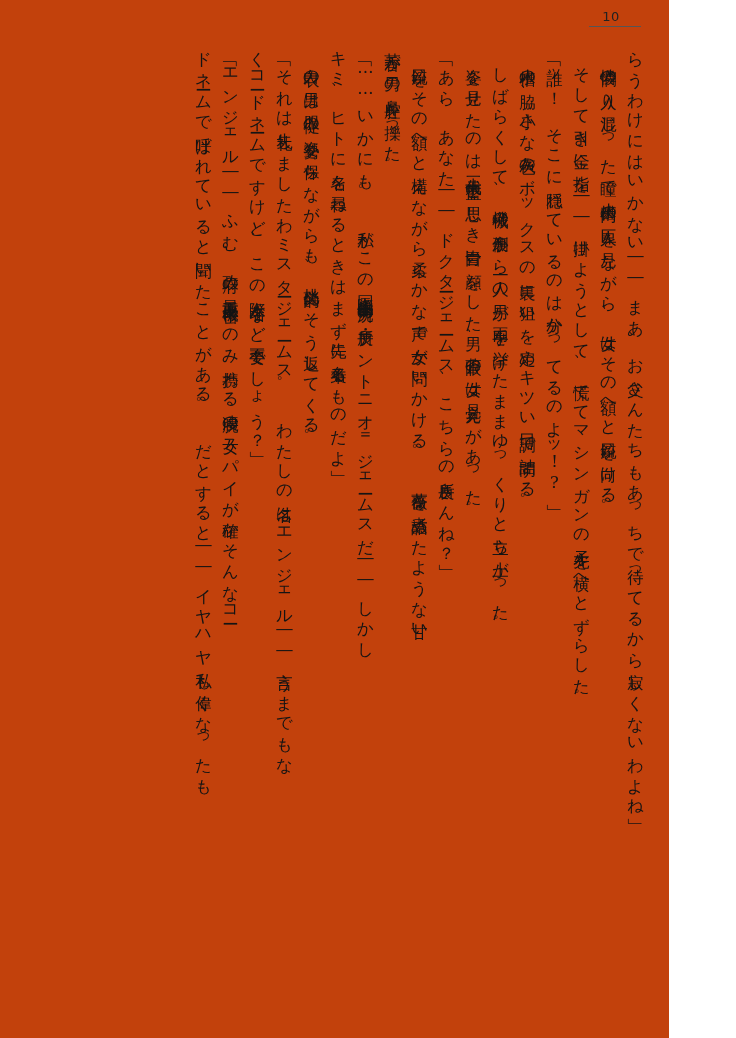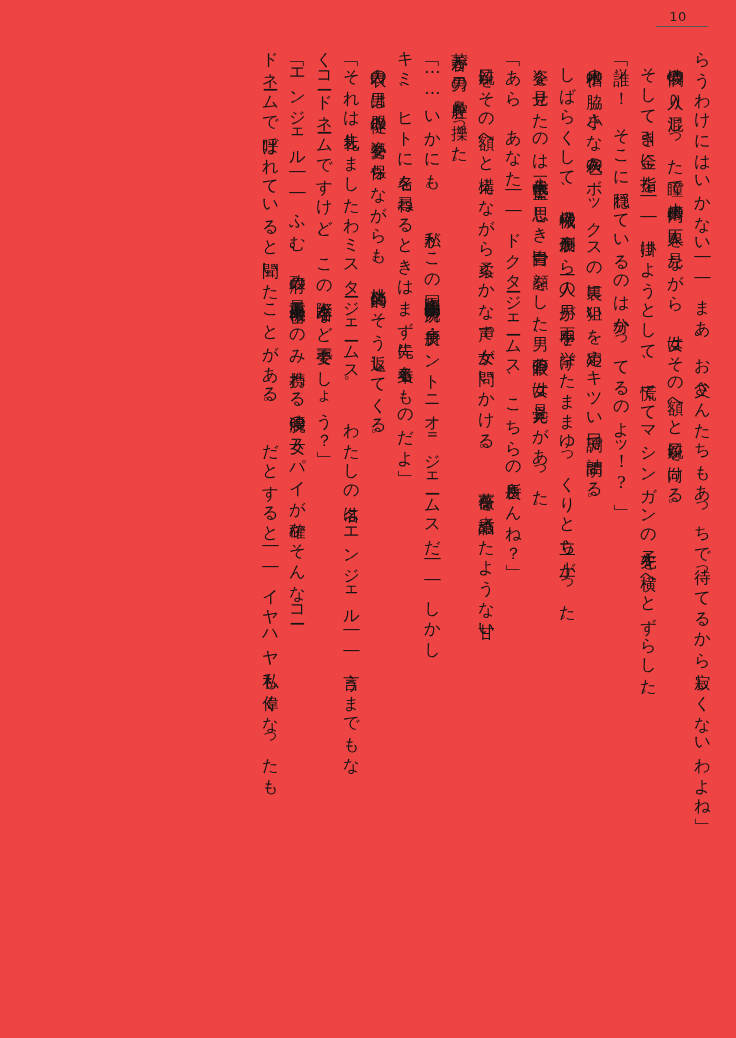--- a/index.html
+++ b/index.html
@@ -9,23 +9,23 @@
   }
   body {
     width: 736px;
     height: 1038px;
     overflow: hidden;
     font-family: "DejaVu Serif", "Liberation Serif", serif;
     color: #1a1a1a;
   }
   .page {
     position: relative;
-    width: 736px;
+    width: 669px;
     height: 1038px;
-    background: #ef4444;
+    background: #c2410c;
     box-sizing: border-box;
   }
   
   .page-number-wrap {
     position: absolute;
     top: 10px;
     right: 28px;
     width: 60px;
     text-align: center;
   }

